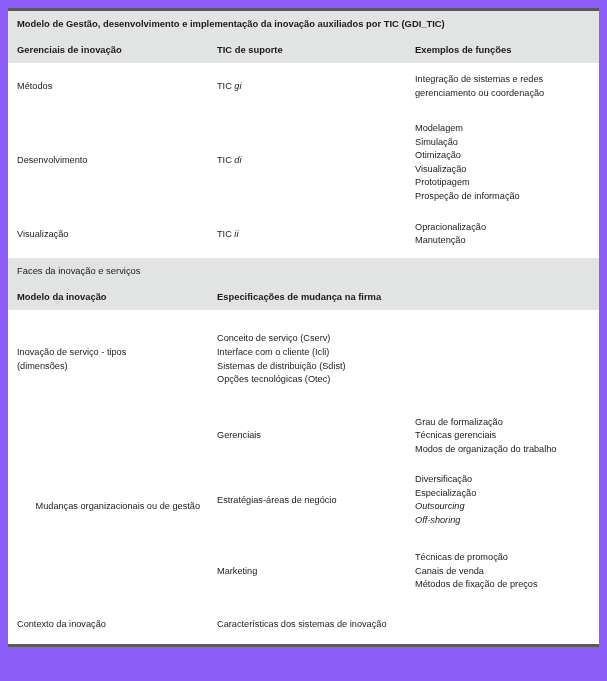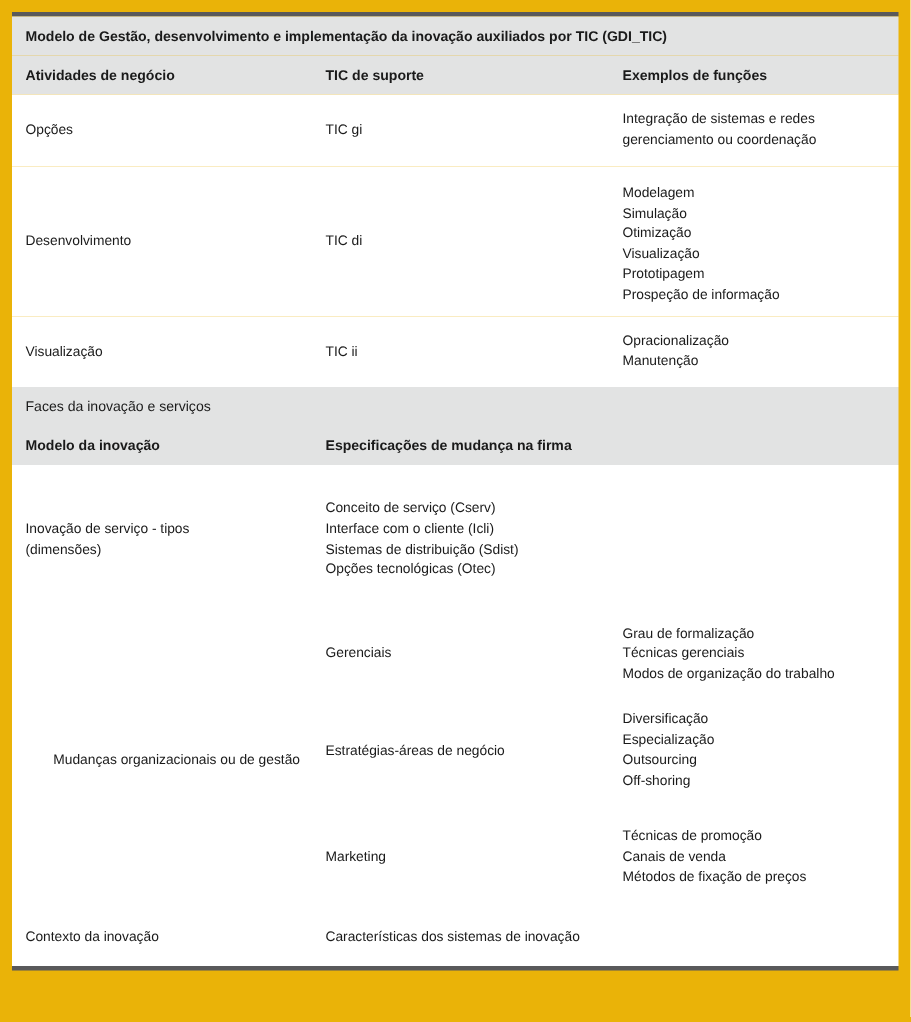--- a/index.html
+++ b/index.html
@@ -14,21 +14,21 @@
     color: #1a1a1a;
     overflow: hidden;
   }
 
   .page {
     position: relative;
     width: 607px;
     height: 681px;
     box-sizing: border-box;
     padding: 8px 8px 9px 8px;
-    background: #eab308;
+    background: #8b5cf6;
   }
 
   .table-wrap {
     position: relative;
     width: 591px;
     border-top: 3px solid #59595b;
     border-bottom: 3px solid #59595b;
     box-sizing: border-box;
   }
 
@@ -51,21 +51,21 @@
   .band      { background: #e2e3e3; }
   .headrow   { background: #e2e3e3; }
   .white     { background: #ffffff; }
 
   
   .rule-b-thin  { border-bottom: 1px solid #6e6e70; }
   .rule-b-med   { border-bottom: 1.6px solid #4a4a4c; }
   .rule-b-thick { border-bottom: 2.4px solid #59595b; }
 
   .vline-r { border-right: 1.3px solid #3c3c3e; }
-  .ital   { }
+  .ital   { font-style: italic; }
   .title-cell {
     font-weight: bold;
     font-size: 9.4px;
     padding-top: 8px;
     padding-bottom: 8px;
   }
   .hdr-cell {
     font-weight: bold;
     font-size: 9.4px;
     padding-top: 10px;
@@ -91,27 +91,27 @@
         <col style="width:198px">
         <col style="width:193px">
       </colgroup>
       <tbody>
 
         <tr>
           <td class="band title-cell rule-b-med" colspan="3">Modelo de Gestão, desenvolvimento e implementação da inovação auxiliados por TIC  (GDI_TIC)</td>
         </tr>
 
         <tr>
-          <td class="headrow hdr-cell vline-r rule-b-med">Atividades de negócio</td>
+          <td class="headrow hdr-cell vline-r rule-b-med">Gerenciais de inovação</td>
           <td class="headrow hdr-cell vline-r rule-b-med">TIC de suporte</td>
           <td class="headrow hdr-cell rule-b-med">Exemplos de funções</td>
         </tr>
 
         <tr>
-          <td class="white vline-r rule-b-thin" style="height:48px;">Opções</td>
+          <td class="white vline-r rule-b-thin" style="height:48px;">Métodos</td>
           <td class="white vline-r rule-b-thin"><span>TIC </span><span class="ital">gi</span></td>
           <td class="white list rule-b-thin">Integração de sistemas e redes
 gerenciamento ou coordenação</td>
         </tr>
 
         <tr>
           <td class="white vline-r rule-b-thin" style="height:100px;">Desenvolvimento</td>
           <td class="white vline-r rule-b-thin"><span>TIC </span><span class="ital">di</span></td>
           <td class="white list rule-b-thin top-align" style="padding-top:10px;">Modelagem
 Simulação

